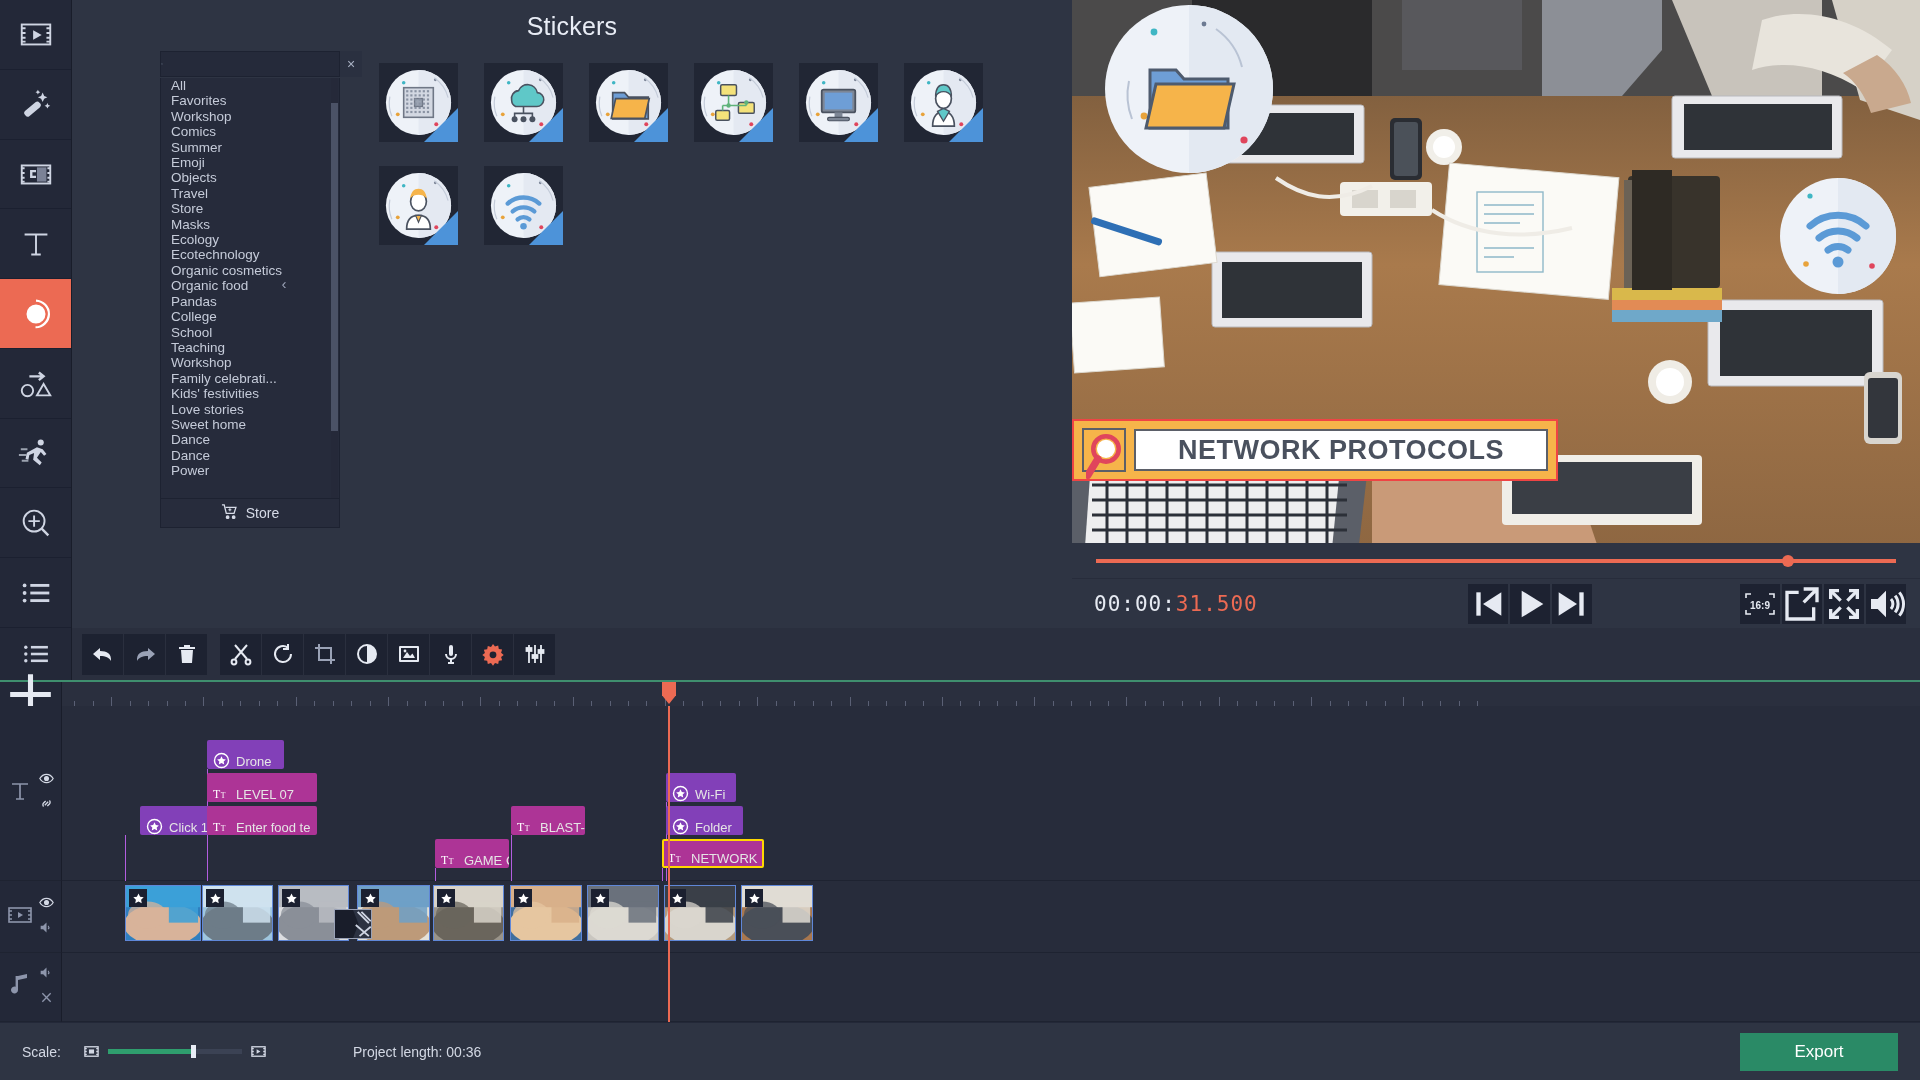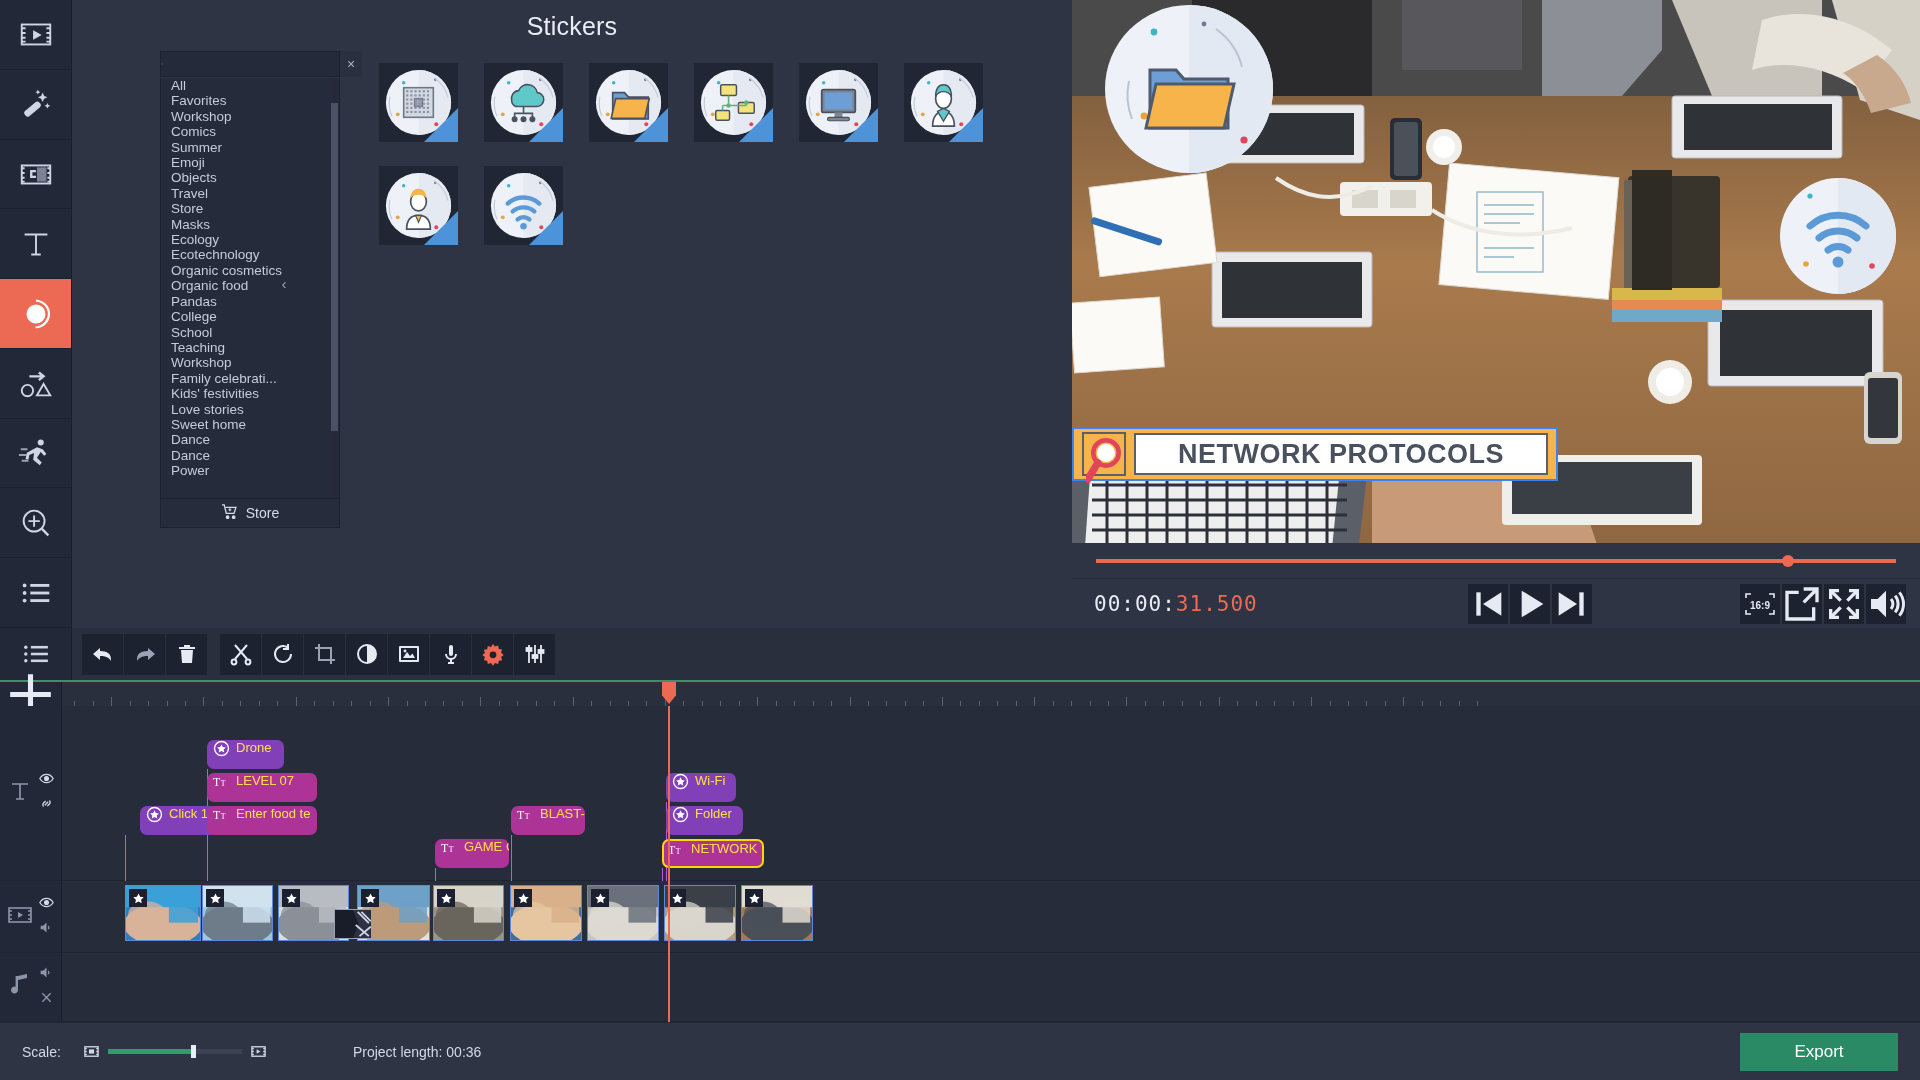--- a/index.html
+++ b/index.html
@@ -158,22 +158,22 @@
     width: 62px; flex-shrink: 0; background: #232838; display: flex; align-items: center;
     justify-content: space-around; border-right: 1px solid #191d2a; padding: 0 4px;
     border-bottom: 1px solid #1e2331;
   }
   .thead .ticon svg { width: 26px; height: 26px; }
   .thead .toggles { display: flex; flex-direction: column; gap: 6px; }
   .thead .toggles svg { width: 15px; height: 15px; cursor: pointer; }
   .tbody { flex: 1; position: relative; border-bottom: 1px solid #1e2331; }
 
   .clip {
-    position: absolute; height: 29px; border-radius: 7px; display: flex; align-items: flex-start;
-    padding-left: 6px; font-size: 13px; color: #fde047; overflow: hidden; cursor: pointer;
+    position: absolute; height: 29px; border-radius: 2px; display: flex; align-items: flex-end;
+    padding-left: 6px; font-size: 13px; color: #e5e5e5; overflow: hidden; cursor: pointer;
     white-space: nowrap;
   }
   .clip.sticker-clip { background: #8240b8; }
   .clip.text-clip { background: #ad3496; }
   .clip.selected { border: 2px solid #ffd800; padding-left: 4px; }
   .clip .cicon { margin-right: 6px; display: flex; align-items: center; flex-shrink: 0; }
   .clip .cicon svg { width: 17px; height: 17px; }
   .leader { position: absolute; width: 1px; background: #b35de0; }
 
   .vclip {
@@ -657,21 +657,21 @@
           <circle cx="100" cy="96" r="2.8" fill="#e0455c"></circle>
           <circle cx="34" cy="94" r="2.8" fill="#e8a33b"></circle>
           <g stroke="#5b9ad6" stroke-width="7" fill="none" stroke-linecap="round">
             <path d="M38 56a42 42 0 0 1 56 0"></path>
             <path d="M47 68a29 29 0 0 1 38 0"></path>
             <path d="M56 80a16 16 0 0 1 20 0"></path>
           </g>
           <circle cx="66" cy="92" r="5.5" fill="#5b9ad6"></circle>
         </svg>
 
-        <div style="position:absolute;left:0;bottom:62px;width:486px;height:54px;background:#f6b44a;border:2px solid #3b82f6;display:flex;align-items:center;padding:0 8px;">
+        <div style="position:absolute;left:0;bottom:62px;width:486px;height:62px;background:#f6b44a;border:2px solid #ef4444;display:flex;align-items:center;padding:0 8px;">
           <div style="width:44px;height:44px;border:2px solid #5b5f68;background:#f6b44a;position:relative;flex-shrink:0">
             <svg viewBox="0 0 44 58" style="position:absolute;left:2px;top:1px;width:40px;height:54px">
               <circle cx="22" cy="19" r="14" fill="none" stroke="#e0455c" stroke-width="5"></circle>
               <circle cx="22" cy="19" r="10" fill="#ffffff"></circle>
               <path d="M13 30L2 48" stroke="#e0455c" stroke-width="8" stroke-linecap="round"></path>
             </svg>
           </div>
           <div style="flex:1;height:42px;background:#fff;border:2px solid #5b5f68;margin-left:8px;display:flex;align-items:center;justify-content:center">
             <span style="font-family:'Liberation Sans',sans-serif;font-weight:bold;font-size:27px;color:#4a515e;letter-spacing:.5px">NETWORK PROTOCOLS</span>
           </div>

